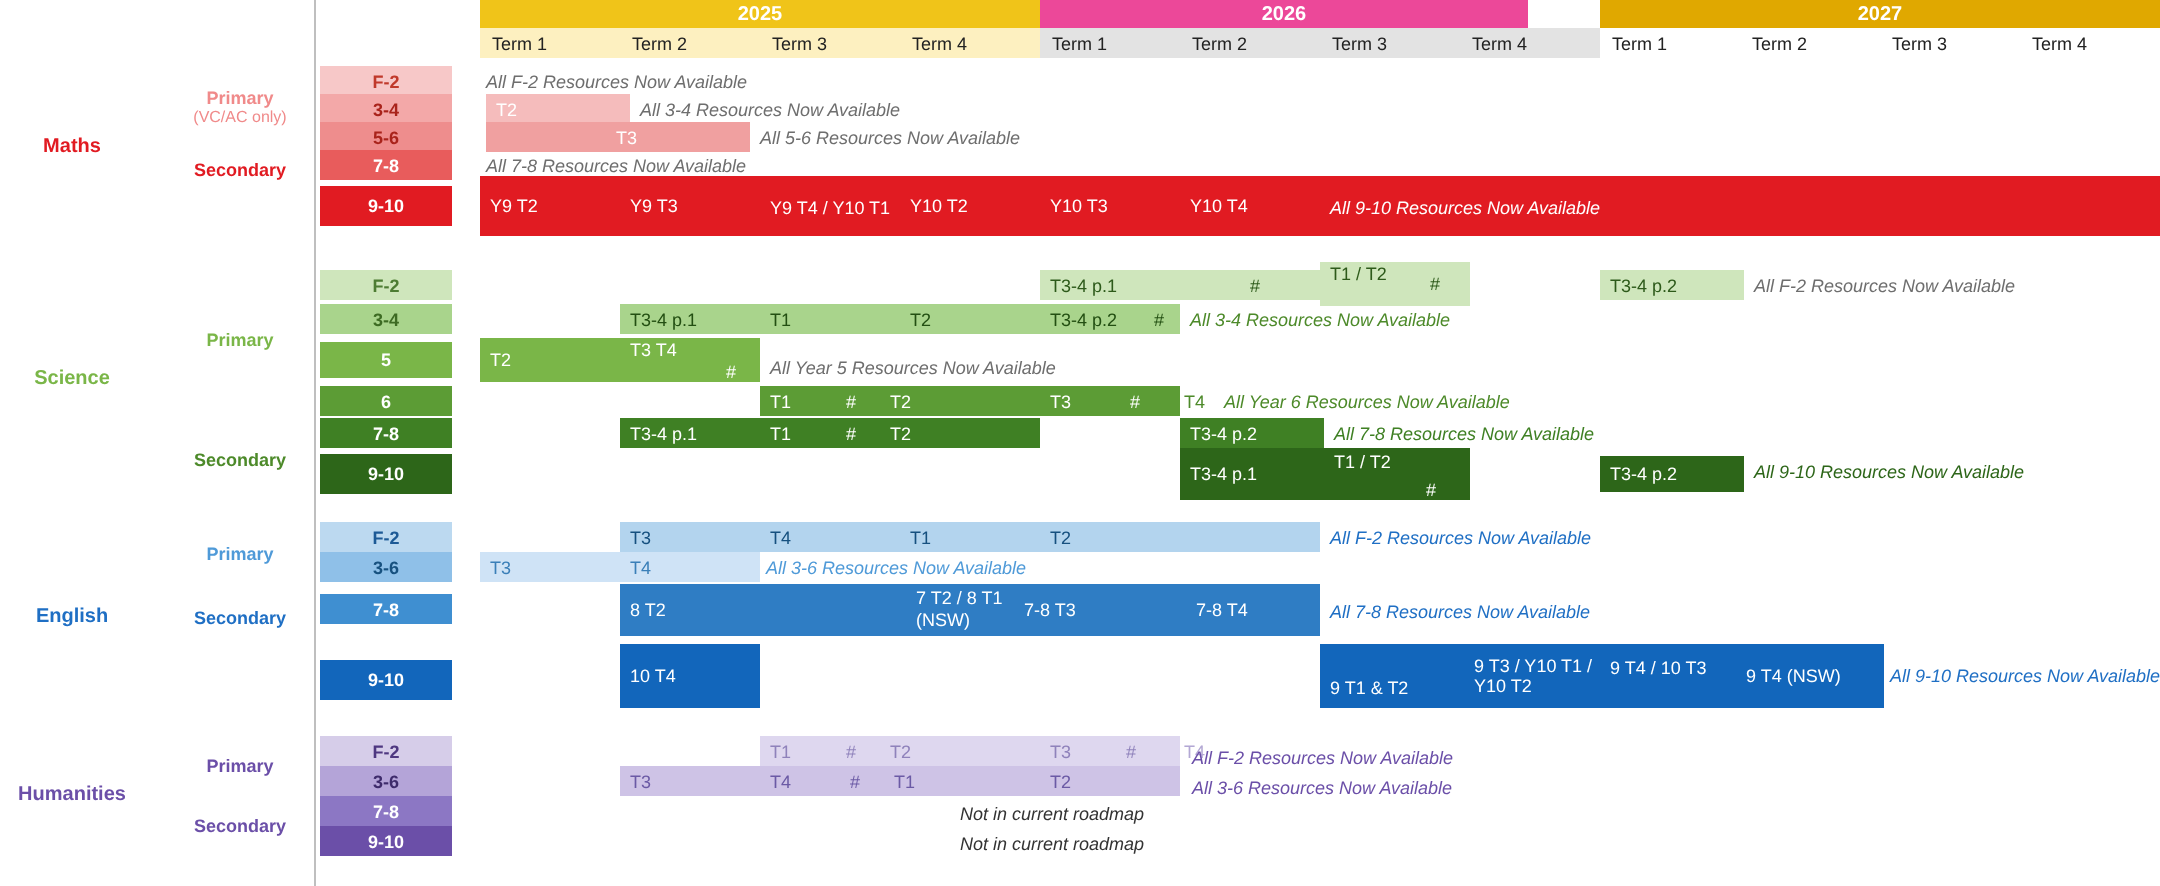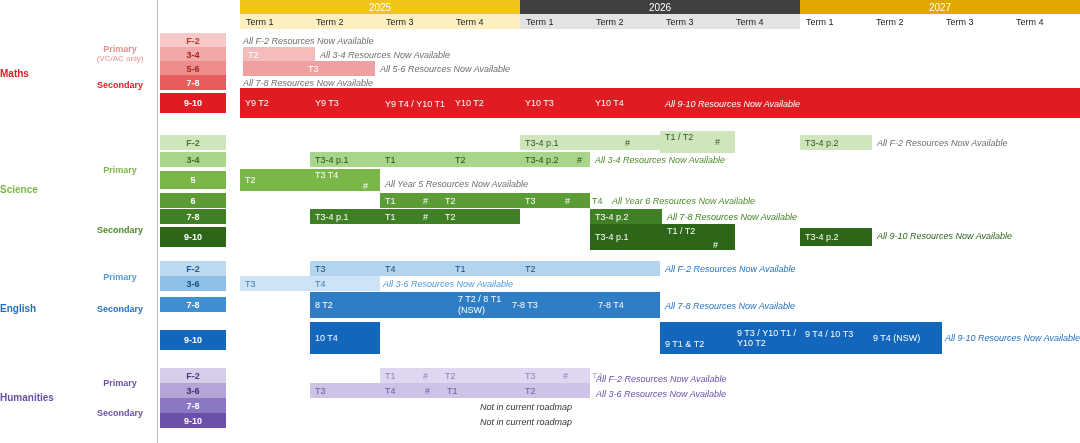--- a/index.html
+++ b/index.html
@@ -7,27 +7,27 @@
     width:1080px;height:443px;
     background:#ffffff;
     font-family:"Liberation Sans", sans-serif;
     font-size:9px;
     color:#333;
     overflow:hidden;
   }
   .roadmap{position:relative;width:1080px;height:443px;}
 
   
-  .yearbar{position:absolute;top:0;height:14px;color:#fff;font-weight:normal;font-size:10px;
+  .yearbar{position:absolute;top:0;height:14px;color:#fff;font-weight:bold;font-size:10px;
            display:flex;align-items:center;justify-content:center;}
   .termbar{position:absolute;top:14px;height:15px;font-size:9px;
            display:flex;align-items:center;padding-left:6px;color:#222;}
 
   
-  .subject-label{position:absolute;left:0;width:72px;text-align:left;font-weight:bold;font-size:10px;}
+  .subject-label{position:absolute;left:0;width:72px;text-align:center;font-weight:bold;font-size:10px;}
   .band-label{position:absolute;width:68px;text-align:center;font-weight:bold;font-size:9px;}
   .band-sub{font-weight:normal;font-size:8px;display:block;line-height:10px;}
   .yearchip{position:absolute;left:160px;width:66px;height:15px;
             display:flex;align-items:center;justify-content:center;
             font-weight:bold;font-size:9px;}
 
   
   .bar{position:absolute;height:15px;}
   .bar .cell{position:absolute;top:0;height:15px;display:flex;align-items:center;
              padding-left:5px;font-size:9px;color:#fff;white-space:nowrap;}
@@ -41,21 +41,21 @@
   .vline{position:absolute;left:157px;top:0;width:1px;height:443px;background:#bfbfbf;}
 </style>
 </head>
 <body>
 
 <div class="roadmap">
 
   <div class="yearbar" style="left:240px;width:280px;background:#f0c419;">
     <span>2025</span>
   </div>
-  <div class="yearbar" style="left:520px;width:280px;background:#404040;">
+  <div class="yearbar" style="left:520px;width:244px;background:#ec4899;">
     <span>2026</span>
   </div>
   <div class="yearbar" style="left:800px;width:280px;background:#e0a800;">
     <span>2027</span>
   </div>
 
   <div class="termbar" style="left:240px;width:68px;background:#fdf0c0;">
     <span>Term 1</span>
     </div>
   <div class="termbar" style="left:310px;width:68px;background:#fdf0c0;">

